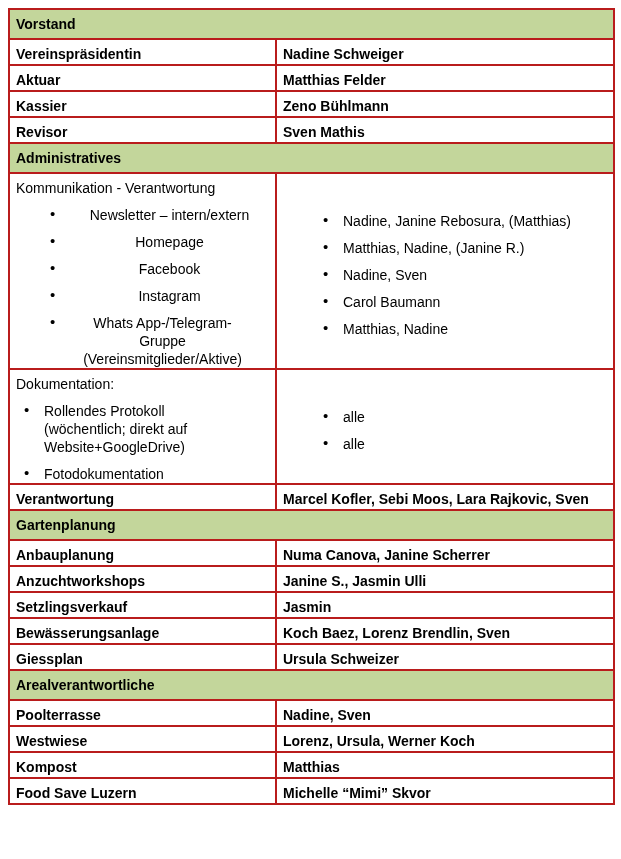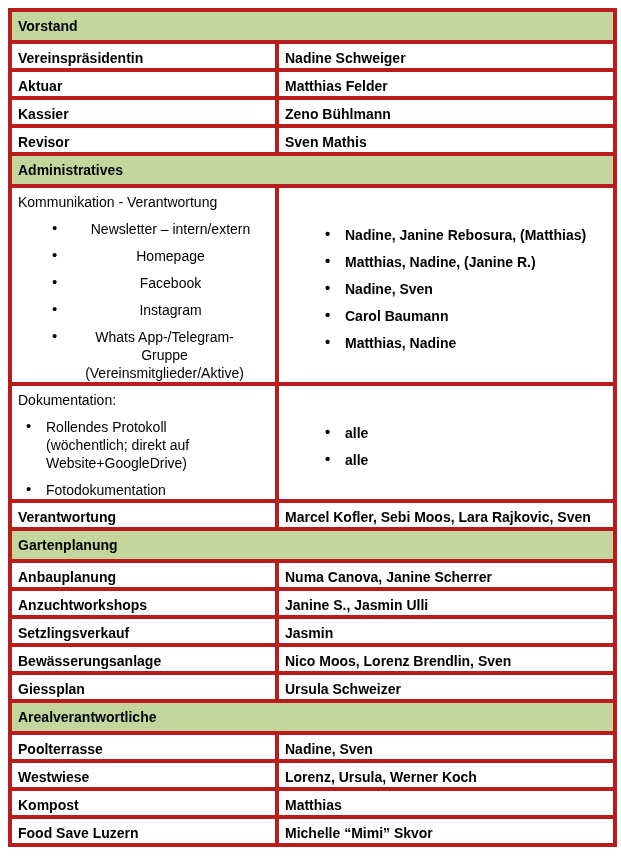--- a/index.html
+++ b/index.html
@@ -20,21 +20,21 @@
   }
   table.resp {
     width: 605px;
     border-collapse: collapse;
     table-layout: fixed;
     border: 2px solid #000000;
   }
   table.resp col.c1 { width: 267px; }
   table.resp col.c2 { width: 338px; }
   table.resp td {
-    border: 4px solid #b91c1c;
+    border: 2px solid #b91c1c;
     padding: 5px 6px 0 6px;
     vertical-align: top;
     line-height: 18px;
   }
   tr.section-row td {
     background: #c3d69b;
     font-weight: bold;
     padding-top: 5px;
     padding-bottom: 5px;
   }
@@ -53,21 +53,21 @@
   ul.blist li::before {
     content: "\2022";
     position: absolute;
     left: 6px;
     top: -1px;
     font-size: 15px;
   }
   ul.indent-lg { margin-left: 28px; text-align: center; }   
   ul.indent-sm { margin-left: 2px; }    
   ul.names-list { margin-left: 34px; }  
-  ul.offset-top { margin-top: 33px; font-weight: bold; }   
+  ul.offset-top { margin-top: 33px; }   
   li.wrap-narrow { max-width: 185px; }
   li.gap-md { margin-top: 13px; }
   li.gap-lg { margin-top: 37px; }
 </style>
 </head>
 <body>
 
 <div class="page">
   <table class="resp">
     <colgroup>
@@ -150,21 +150,21 @@
       <tr class="simple">
         <td>Anzuchtworkshops</td>
         <td>Janine S., Jasmin Ulli</td>
       </tr>
       <tr class="simple">
         <td>Setzlingsverkauf</td>
         <td>Jasmin</td>
       </tr>
       <tr class="simple">
         <td>Bewässerungsanlage</td>
-        <td>Nico Moos, Lorenz Brendlin, Sven</td>
+        <td>Koch Baez, Lorenz Brendlin, Sven</td>
       </tr>
       <tr class="simple">
         <td>Giessplan</td>
         <td>Ursula Schweizer</td>
       </tr>
 
       <tr class="section-row">
         <td colspan="2">Arealverantwortliche</td>
       </tr>
       <tr class="simple">

